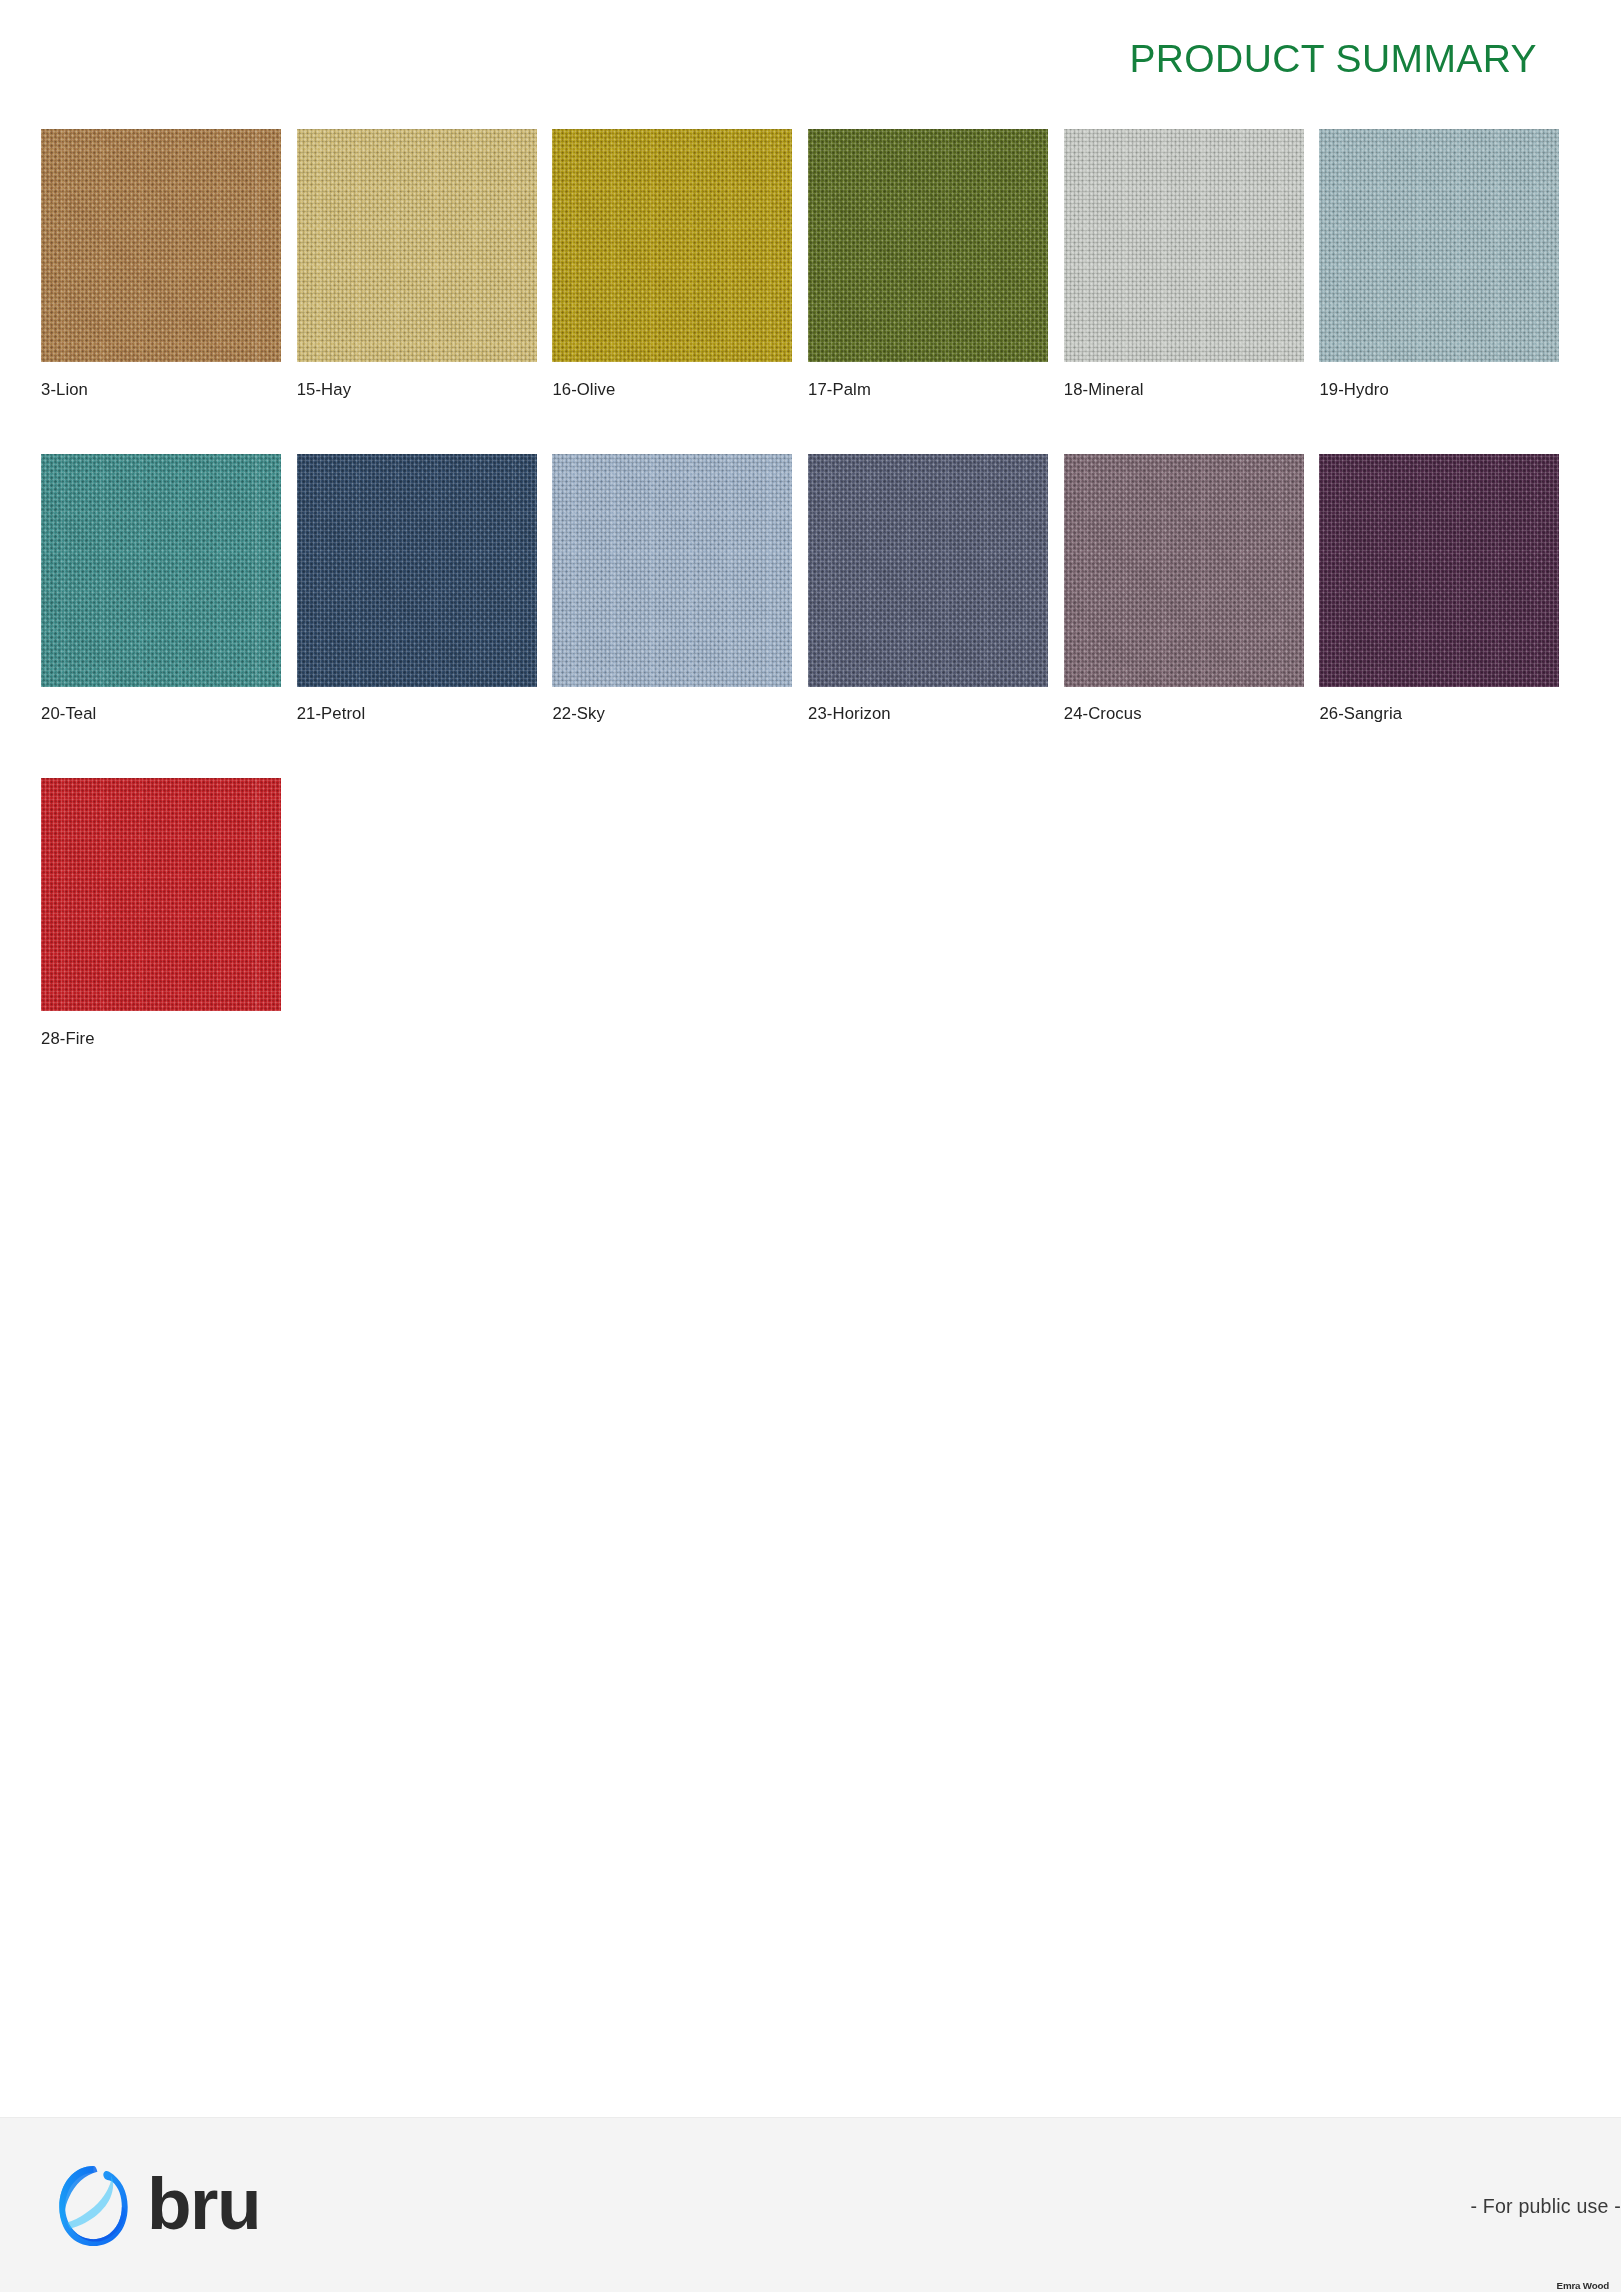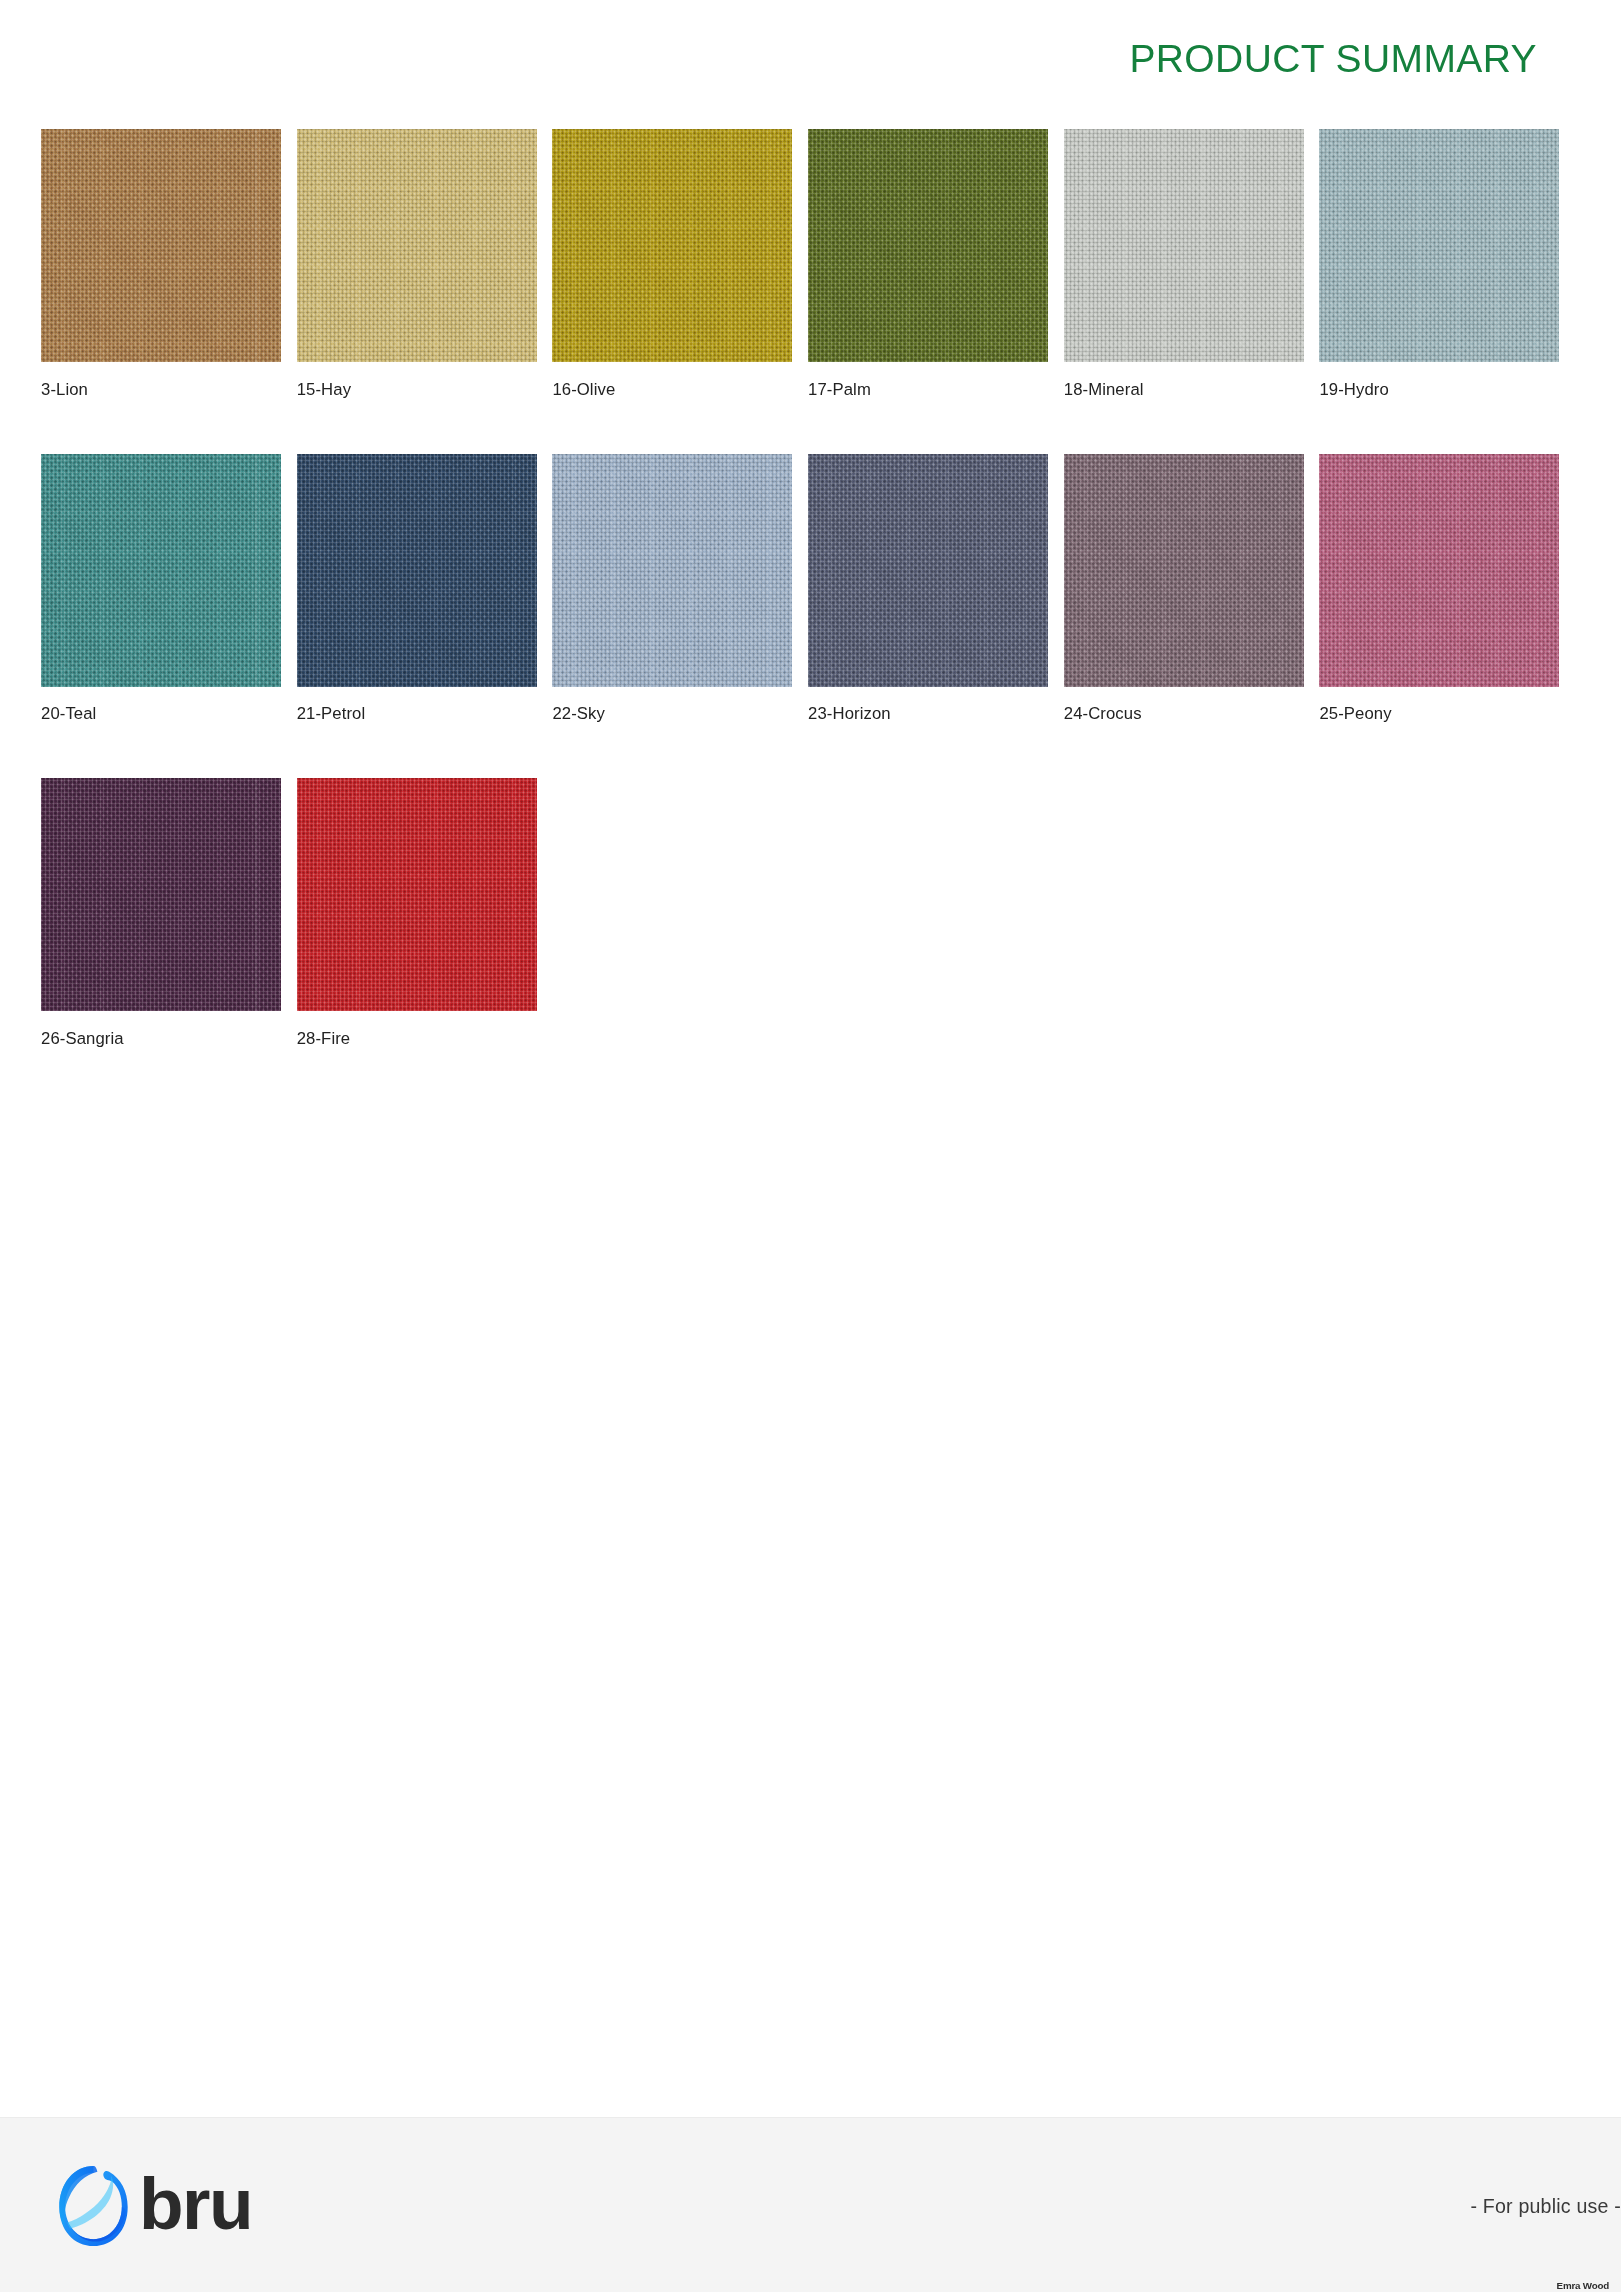--- a/index.html
+++ b/index.html
@@ -114,21 +114,21 @@
   .footer-inner {
     position: relative;
     height: 100%;
     padding: 0 84px 0 57px;
     display: flex;
     align-items: center;
   }
   .brand-logo {
     display: flex;
     align-items: center;
-    gap: 11px;
+    gap: 19px;
   }
   .brand-mark {
     width: 73px;
     height: 84px;
     display: block;
   }
   .brand-word {
     font-size: 73px;
     font-weight: 700;
     color: #2b2b2b;
@@ -203,24 +203,20 @@
       <div class="swatch-chip" style="background-color: rgb(159, 178, 200);"></div>
       <div class="swatch-label">22-Sky</div>
     </div>
     <div class="swatch-cell">
       <div class="swatch-chip" style="background-color: rgb(85, 91, 114);"></div>
       <div class="swatch-label">23-Horizon</div>
     </div>
     <div class="swatch-cell">
       <div class="swatch-chip" style="background-color: rgb(124, 103, 113);"></div>
       <div class="swatch-label">24-Crocus</div>
-    </div>
-    <div class="swatch-cell">
-      <div class="swatch-chip" style="background-color: rgb(181, 95, 126);"></div>
-      <div class="swatch-label">25-Peony</div>
     </div>
     <div class="swatch-cell">
       <div class="swatch-chip" style="background-color: rgb(75, 40, 69);"></div>
       <div class="swatch-label">26-Sangria</div>
     </div>
     <div class="swatch-cell">
       <div class="swatch-chip" style="background-color: rgb(196, 32, 38);"></div>
       <div class="swatch-label">28-Fire</div>
     </div>
   </div>

